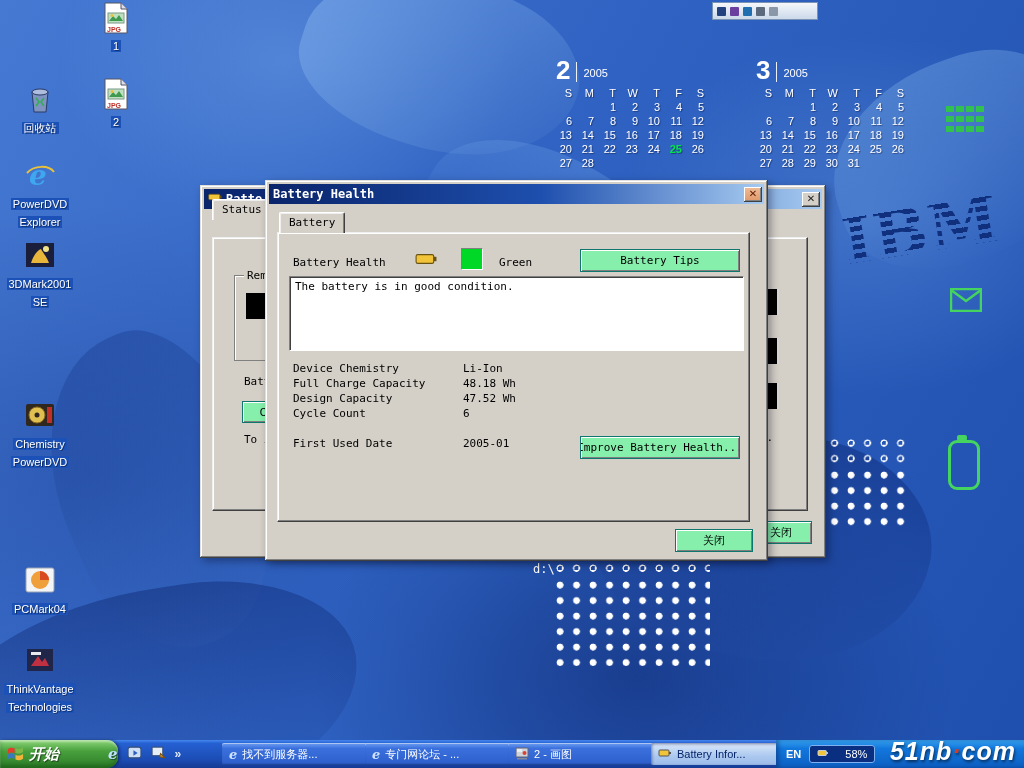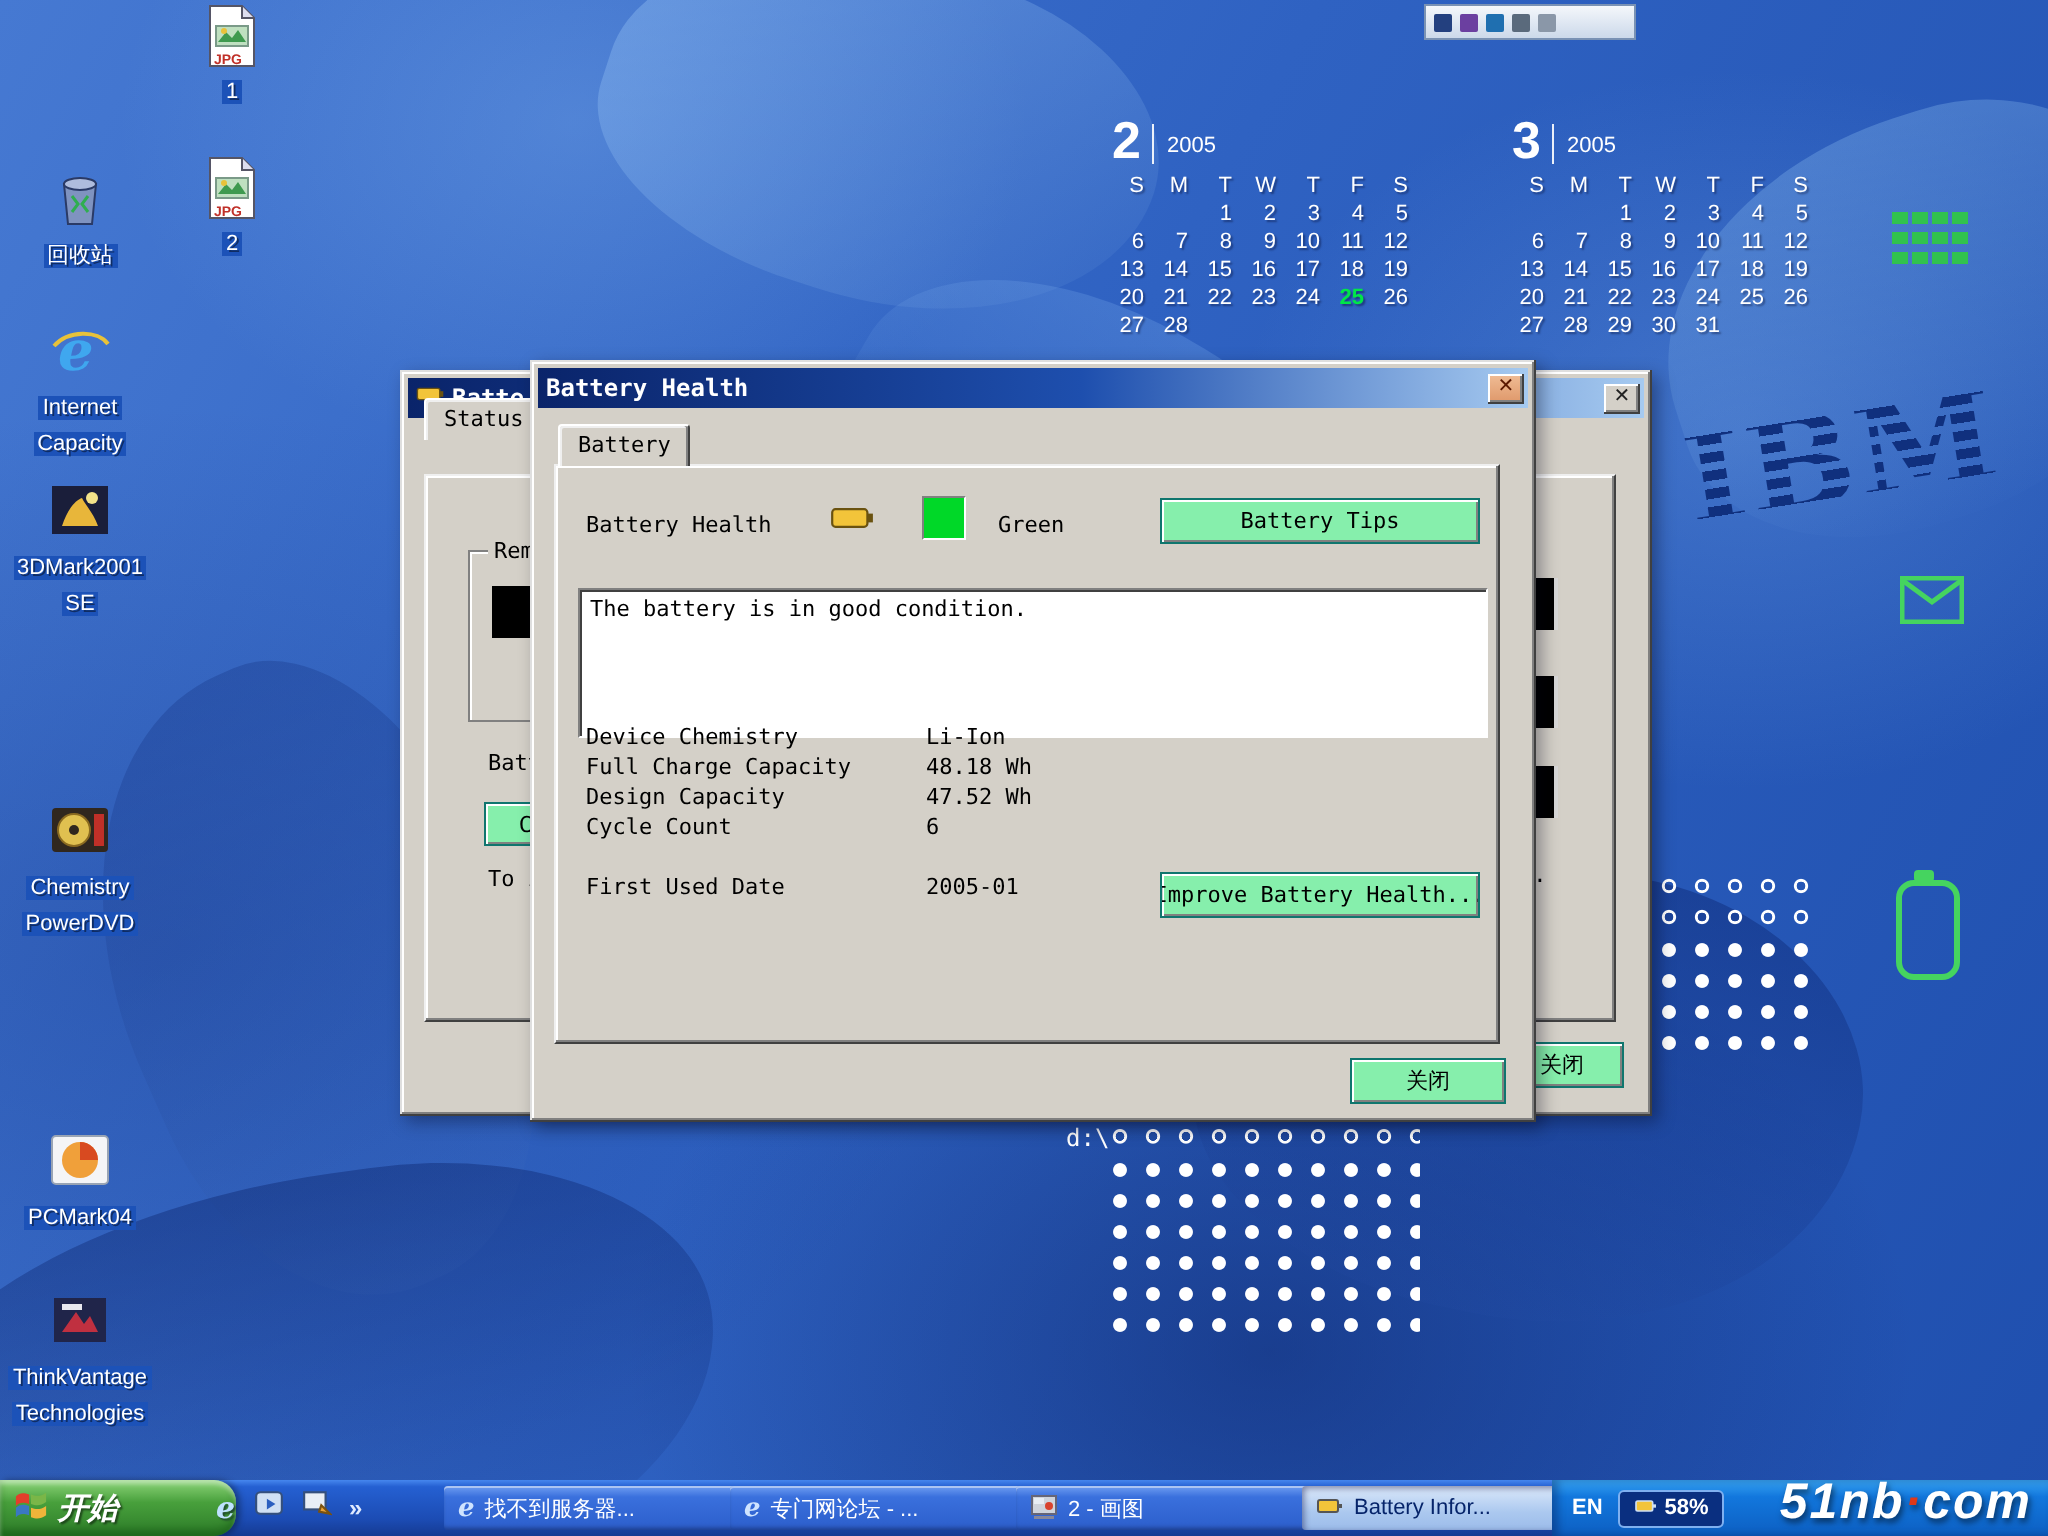--- a/index.html
+++ b/index.html
@@ -47,21 +47,21 @@
 
   
   #taskbar{position:absolute;left:0;top:740px;width:1024px;height:28px;background:linear-gradient(#4687ee 0%,#2560d2 12%,#1c4cb4 70%,#153a92 100%);z-index:40}
   #start{position:absolute;left:0;top:0;width:97px;height:28px;border-radius:0 11px 11px 0;background:linear-gradient(#8ed67a 0%,#48a03c 40%,#2f7f2a 95%);display:flex;align-items:center;gap:5px;padding:0 14px 0 7px;color:#fff;font:bold italic 15px "Liberation Sans",sans-serif;text-shadow:1px 1px 1px rgba(0,0,0,.5);box-shadow:inset 0 2px 2px rgba(255,255,255,.4),inset 0 -3px 4px rgba(0,60,0,.35),2px 0 3px rgba(0,0,0,.35);cursor:pointer}
   .ql{position:absolute;top:4px;left:108px;display:flex;align-items:center;gap:9px}
   .ql .e{font:bold italic 15px/20px "DejaVu Serif",serif;color:#bfe2ff;cursor:pointer;text-shadow:1px 1px 1px rgba(0,0,40,.5)}
   .chev{font:bold 12px/20px "Liberation Sans",sans-serif;color:#dfeaff;cursor:pointer}
   .task-btn{position:absolute;top:3px;height:22px;width:136px;border-radius:2px;display:flex;align-items:center;gap:5px;padding:0 7px;color:#fff;font:11px "Liberation Sans",sans-serif;background:linear-gradient(#6f9ef2 0%,#3a70dd 25%,#2c5ecb 100%);box-shadow:inset 0 1px 0 rgba(255,255,255,.45),inset -1px -1px 2px rgba(0,0,20,.35);overflow:hidden;white-space:nowrap;cursor:pointer}
   .task-btn.active{background:linear-gradient(#dce9fa,#abc8ef 60%,#9cbcea);color:#06246a;box-shadow:inset 1px 1px 3px rgba(0,0,60,.45)}
   #tray{position:absolute;right:0;top:0;width:228px;height:28px;display:flex;align-items:center;gap:8px;padding:0 10px;background:linear-gradient(#37a3f2 0%,#1277dd 30%,#0d5fc2 100%);box-shadow:inset 3px 0 4px rgba(0,0,40,.3);color:#fff;font:11px "Liberation Sans",sans-serif}
-  .batt-ind{display:flex;align-items:center;gap:3px;background:#0a2f80;border:1px solid #7fb0f0;border-radius:3px;padding:2px 7px;font-weight:bold;cursor:pointer}
+  .batt-ind{display:flex;align-items:center;gap:16px;background:#0a2f80;border:1px solid #7fb0f0;border-radius:3px;padding:2px 7px;font-weight:normal;cursor:pointer}
   #watermark{position:absolute;right:8px;top:736px;z-index:60;font:bold italic 25px/30px "Liberation Sans",sans-serif;color:#fff;text-shadow:1px 2px 3px rgba(0,0,0,.55);letter-spacing:1px;pointer-events:none}
   #watermark .dot{color:#e03818}
 
   
   #ibm{position:absolute;left:842px;top:198px;transform:rotate(-9deg);font:bold 64px/64px "DejaVu Serif",serif;letter-spacing:1px;background:repeating-linear-gradient(180deg,#10307e 0 5px,rgba(16,48,126,0) 5px 9px);-webkit-background-clip:text;background-clip:text;color:transparent;z-index:1}
   .dots-filled{background-image:radial-gradient(circle at 5px 5px,#fff 3.2px,transparent 3.7px);background-size:16.5px 15.5px}
   .dots-hollow{background-image:radial-gradient(circle at 5px 5px,transparent 2.1px,#fff 2.3px,#fff 3.3px,transparent 3.8px);background-size:16.5px 15.5px}
   #drive-label{position:absolute;left:533px;top:562px;color:#fff;font:12px "DejaVu Sans Mono",monospace;z-index:2}
   #mini-bar{position:absolute;left:712px;top:2px;width:96px;height:16px;background:linear-gradient(#f4f7fb,#ccd9ea);border:1px solid #7a92b4;display:flex;align-items:center;gap:4px;padding:0 4px;z-index:3}
   .mb-ic{width:9px;height:9px;border-radius:1px;cursor:pointer}
@@ -228,21 +228,21 @@
           <ellipse cx="17" cy="10" rx="8" ry="3" fill="#aebcdd" stroke="#2a3a66"></ellipse>
           <path d="M13 16l3 4-3 4M21 16l-3 4 3 4" stroke="#2fae4f" fill="none" stroke-width="1.5"></path>
         </svg></span>
     <span class="lbl">回收站</span>
   </div>
   <div class="desk-icon" style="left:2px;top:158px">
     <span class="ic"><svg width="34" height="34" viewBox="0 0 34 34">
           <text x="6" y="27" font-family="DejaVu Serif" font-size="28" font-style="italic" font-weight="bold" fill="#3fa7ef">e</text>
           <path d="M4 15c7-8 22-8 27-1" stroke="#e8c23a" fill="none" stroke-width="2"></path>
         </svg></span>
-    <span class="lbl">Internet Capacity</span>
+    <span class="lbl">PowerDVD Explorer</span>
   </div>
   <div class="desk-icon" style="left:2px;top:238px">
     <span class="ic"><svg width="34" height="34" viewBox="0 0 34 34">
           <rect x="3" y="5" width="28" height="24" fill="#1a1e3a"></rect>
           <path d="M8 25c3-9 7-13 10-14 2 4 6 8 8 14z" fill="#e8b63a"></path>
           <circle cx="23" cy="11" r="3" fill="#f2e28a"></circle>
         </svg></span>
     <span class="lbl">3DMark2001 SE</span>
   </div>
   <div class="desk-icon" style="left:2px;top:398px">
@@ -328,21 +328,21 @@
 
     <span class="dlg-text" style="left:28px;top:76px">Battery Health</span>
     <span style="position:absolute;left:150px;top:72px"><svg width="22" height="14" viewBox="0 0 20 12">
           <rect x="1" y="2" width="16" height="8" rx="1.5" fill="#f2c43a" stroke="#6a5210"></rect>
           <rect x="17" y="4" width="2.5" height="4" fill="#6a5210"></rect>
         </svg></span>
     <div class="swatch" style="left:196px;top:68px"></div>
     <span class="dlg-text" style="left:234px;top:76px">Green</span>
     <div class="btn" style="left:315px;top:69px;width:158px;height:21px">Battery Tips</div>
 
-    <div class="sunken" style="left:24px;top:114px;width:453px;height:73px">
+    <div class="sunken" style="left:24px;top:96px;width:453px;height:73px">
       <span class="txt-inner">The battery is in good condition.</span>
     </div>
 
     <span class="dlg-text" style="left:28px;top:182px">Device Chemistry</span>
     <span class="dlg-text" style="left:198px;top:182px">Li-Ion</span>
     <span class="dlg-text" style="left:28px;top:197px">Full Charge Capacity</span>
     <span class="dlg-text" style="left:198px;top:197px">48.18 Wh</span>
     <span class="dlg-text" style="left:28px;top:212px">Design Capacity</span>
     <span class="dlg-text" style="left:198px;top:212px">47.52 Wh</span>
     <span class="dlg-text" style="left:28px;top:227px">Cycle Count</span>

